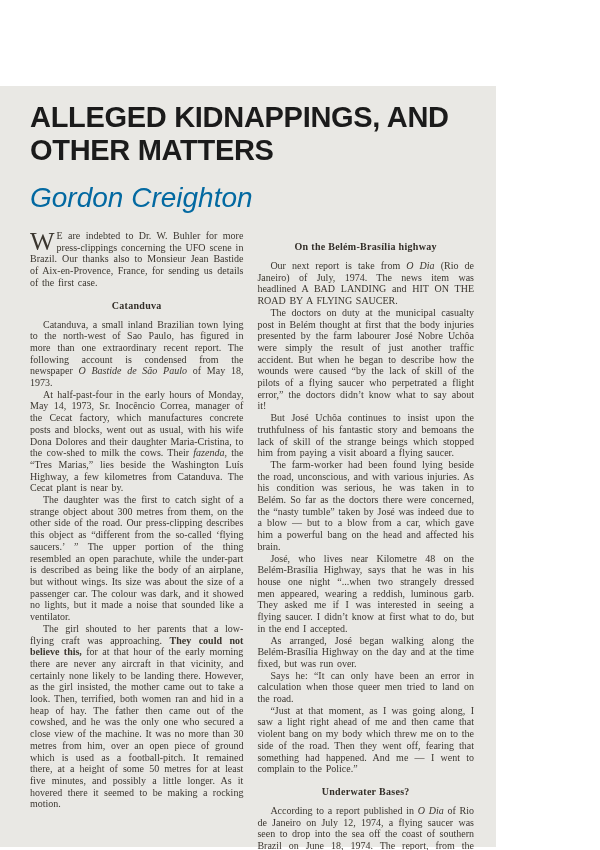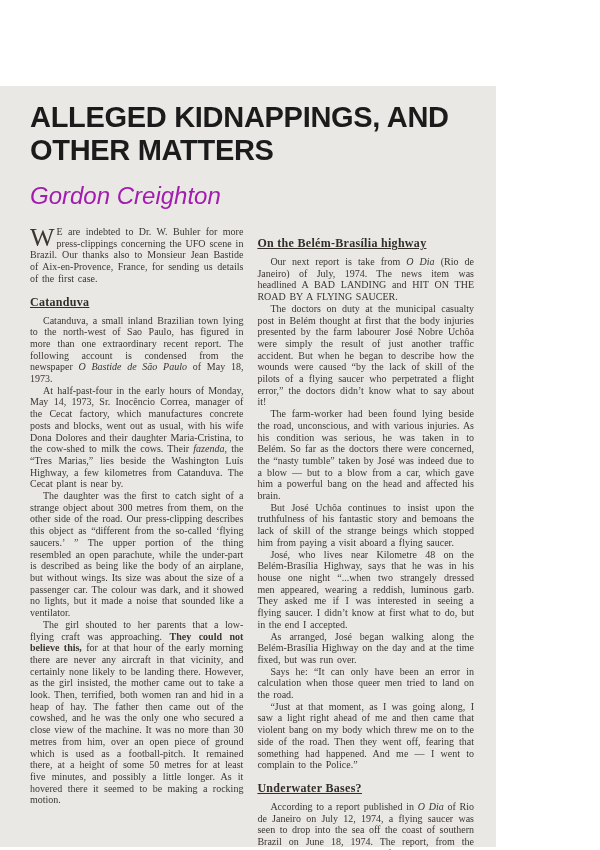--- a/index.html
+++ b/index.html
@@ -25,22 +25,22 @@
     font-size: 29px;
     line-height: 33px;
     letter-spacing: -0.3px;
     color: #1b1b1b;
     margin: 0;
   }
   .byline {
     font-family: "Liberation Sans", sans-serif;
     font-style: italic;
     font-weight: 400;
-    font-size: 24px;
-    color: #a21caf;
+    font-size: 28px;
+    color: #0369a1;
     margin-top: 15px;
   }
   .columns {
     display: flex;
     gap: 14px;
     margin-top: 16px;
   }
   .col { box-sizing: border-box; }
   .col-left  { width: 264px; }
   .col-right { width: 268px; }
@@ -55,28 +55,27 @@
   }
   p.body-para.first { text-indent: 0; }
   .dropcap {
     float: left;
     font-size: 26px;
     line-height: 21px;
     padding: 1px 2px 0 0;
     color: #3b362f;
   }
   h3.section-heading {
-    font-size: 12px;
+    font-size: 10px;
     line-height: 12px;
     font-weight: 700;
-    text-align: left;
+    text-align: center;
     letter-spacing: 0.3px;
     color: #332e28;
     margin: 11px 0 7px 0;
-    text-decoration: underline;
   }
   .italic { font-style: italic; }
   .bold { font-weight: 700; }
 </style>
 </head>
 <body>
 
 <div class="page">
   <h1 class="title">
     <span>ALLEGED KIDNAPPINGS, AND</span><br>
@@ -89,22 +88,22 @@
         <h3 class="section-heading">Catanduva</h3>
         <p class="body-para"><span>Catanduva, a small inland Brazilian town lying to the north-west of Sao Paulo, has figured in more than one extraordinary recent report. The following account is condensed from the newspaper </span><span class="italic">O Bastide de São Paulo</span><span> of May 18, 1973.</span></p>
         <p class="body-para"><span>At half-past-four in the early hours of Monday, May 14, 1973, Sr. Inocêncio Correa, manager of the Cecat factory, which manufactures concrete posts and blocks, went out as usual, with his wife Dona Dolores and their daughter Maria-Cristina, to the cow-shed to milk the cows. Their </span><span class="italic">fazenda</span><span>, the “Tres Marias,” lies beside the Washington Luís Highway, a few kilometres from Catanduva. The Cecat plant is near by.</span></p>
         <p class="body-para"><span>The daughter was the first to catch sight of a strange object about 300 metres from them, on the other side of the road. Our press-clipping describes this object as “different from the so-called ‘flying saucers.’ ” The upper portion of the thing resembled an open parachute, while the under-part is described as being like the body of an airplane, but without wings. Its size was about the size of a passenger car. The colour was dark, and it showed no lights, but it made a noise that sounded like a ventilator.</span></p>
         <p class="body-para"><span>The girl shouted to her parents that a low-flying craft was approaching. </span><span class="bold">They could not believe this,</span><span> for at that hour of the early morning there are never any aircraft in that vicinity, and certainly none likely to be landing there. However, as the girl insisted, the mother came out to take a look. Then, terrified, both women ran and hid in a heap of hay. The father then came out of the cowshed, and he was the only one who secured a close view of the machine. It was no more than 30 metres from him, over an open piece of ground which is used as a football-pitch. It remained there, at a height of some 50 metres for at least five minutes, and possibly a little longer. As it hovered there it seemed to be making a rocking motion.</span></p>
       </div>
     <div class="col col-right" id="col-right">
         <h3 class="section-heading">On the Belém-Brasília highway</h3>
         <p class="body-para"><span>Our next report is take from </span><span class="italic">O Dia</span><span> (Rio de Janeiro) of July, 1974. The news item was headlined A BAD LANDING and HIT ON THE ROAD BY A FLYING SAUCER.</span></p>
         <p class="body-para"><span>The doctors on duty at the municipal casualty post in Belém thought at first that the body injuries presented by the farm labourer José Nobre Uchôa were simply the result of just another traffic accident. But when he began to describe how the wounds were caused “by the lack of skill of the pilots of a flying saucer who perpetrated a flight error,” the doctors didn’t know what to say about it!</span></p>
+        <p class="body-para"><span>But José Uchôa continues to insist upon the truthfulness of his fantastic story and bemoans the lack of skill of the strange beings which stopped him from paying a visit aboard a flying saucer.</span></p>
         <p class="body-para"><span>The farm-worker had been found lying beside the road, unconscious, and with various injuries. As his condition was serious, he was taken in to Belém. So far as the doctors there were concerned, the “nasty tumble” taken by José was indeed due to a blow — but to a blow from a car, which gave him a powerful bang on the head and affected his brain.</span></p>
-        <p class="body-para"><span>But José Uchôa continues to insist upon the truthfulness of his fantastic story and bemoans the lack of skill of the strange beings which stopped him from paying a visit aboard a flying saucer.</span></p>
         <p class="body-para"><span>José, who lives near Kilometre 48 on the Belém-Brasília Highway, says that he was in his house one night “...when two strangely dressed men appeared, wearing a reddish, luminous garb. They asked me if I was interested in seeing a flying saucer. I didn’t know at first what to do, but in the end I accepted.</span></p>
         <p class="body-para"><span>As arranged, José began walking along the Belém-Brasília Highway on the day and at the time fixed, but was run over.</span></p>
         <p class="body-para"><span>Says he: “It can only have been an error in calculation when those queer men tried to land on the road.</span></p>
         <p class="body-para"><span>“Just at that moment, as I was going along, I saw a light right ahead of me and then came that violent bang on my body which threw me on to the side of the road. Then they went off, fearing that something had happened. And me — I went to complain to the Police.”</span></p>
         <h3 class="section-heading">Underwater Bases?</h3>
         <p class="body-para"><span>According to a report published in </span><span class="italic">O Dia</span><span> of Rio de Janeiro on July 12, 1974, a flying saucer was seen to drop into the sea off the coast of southern Brazil on June 18, 1974. The report, from the Florianópolis representative of the paper, is as follows:</span></p>
       </div>
   </div>
 </div>
 

